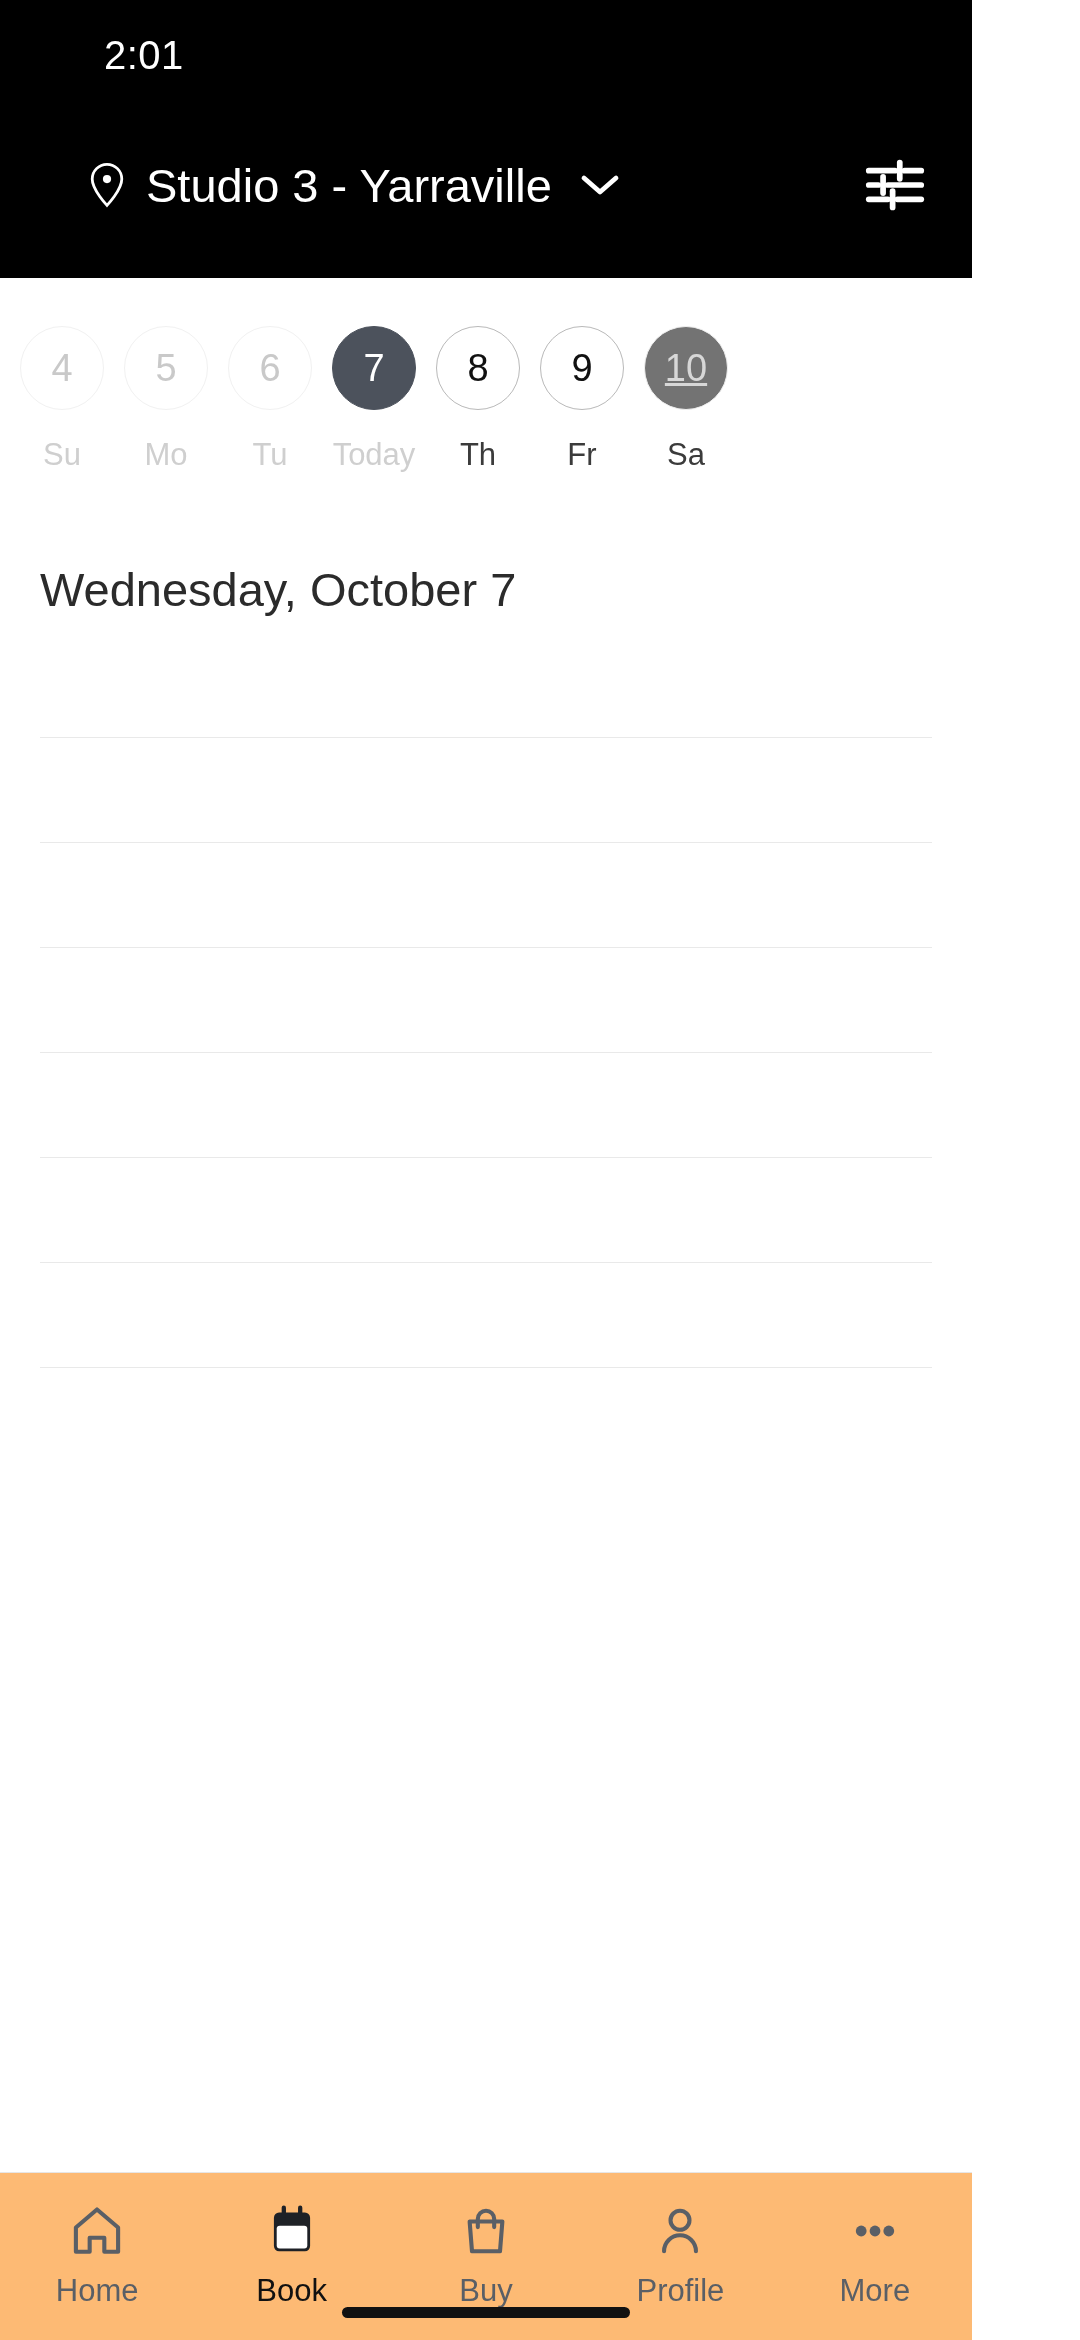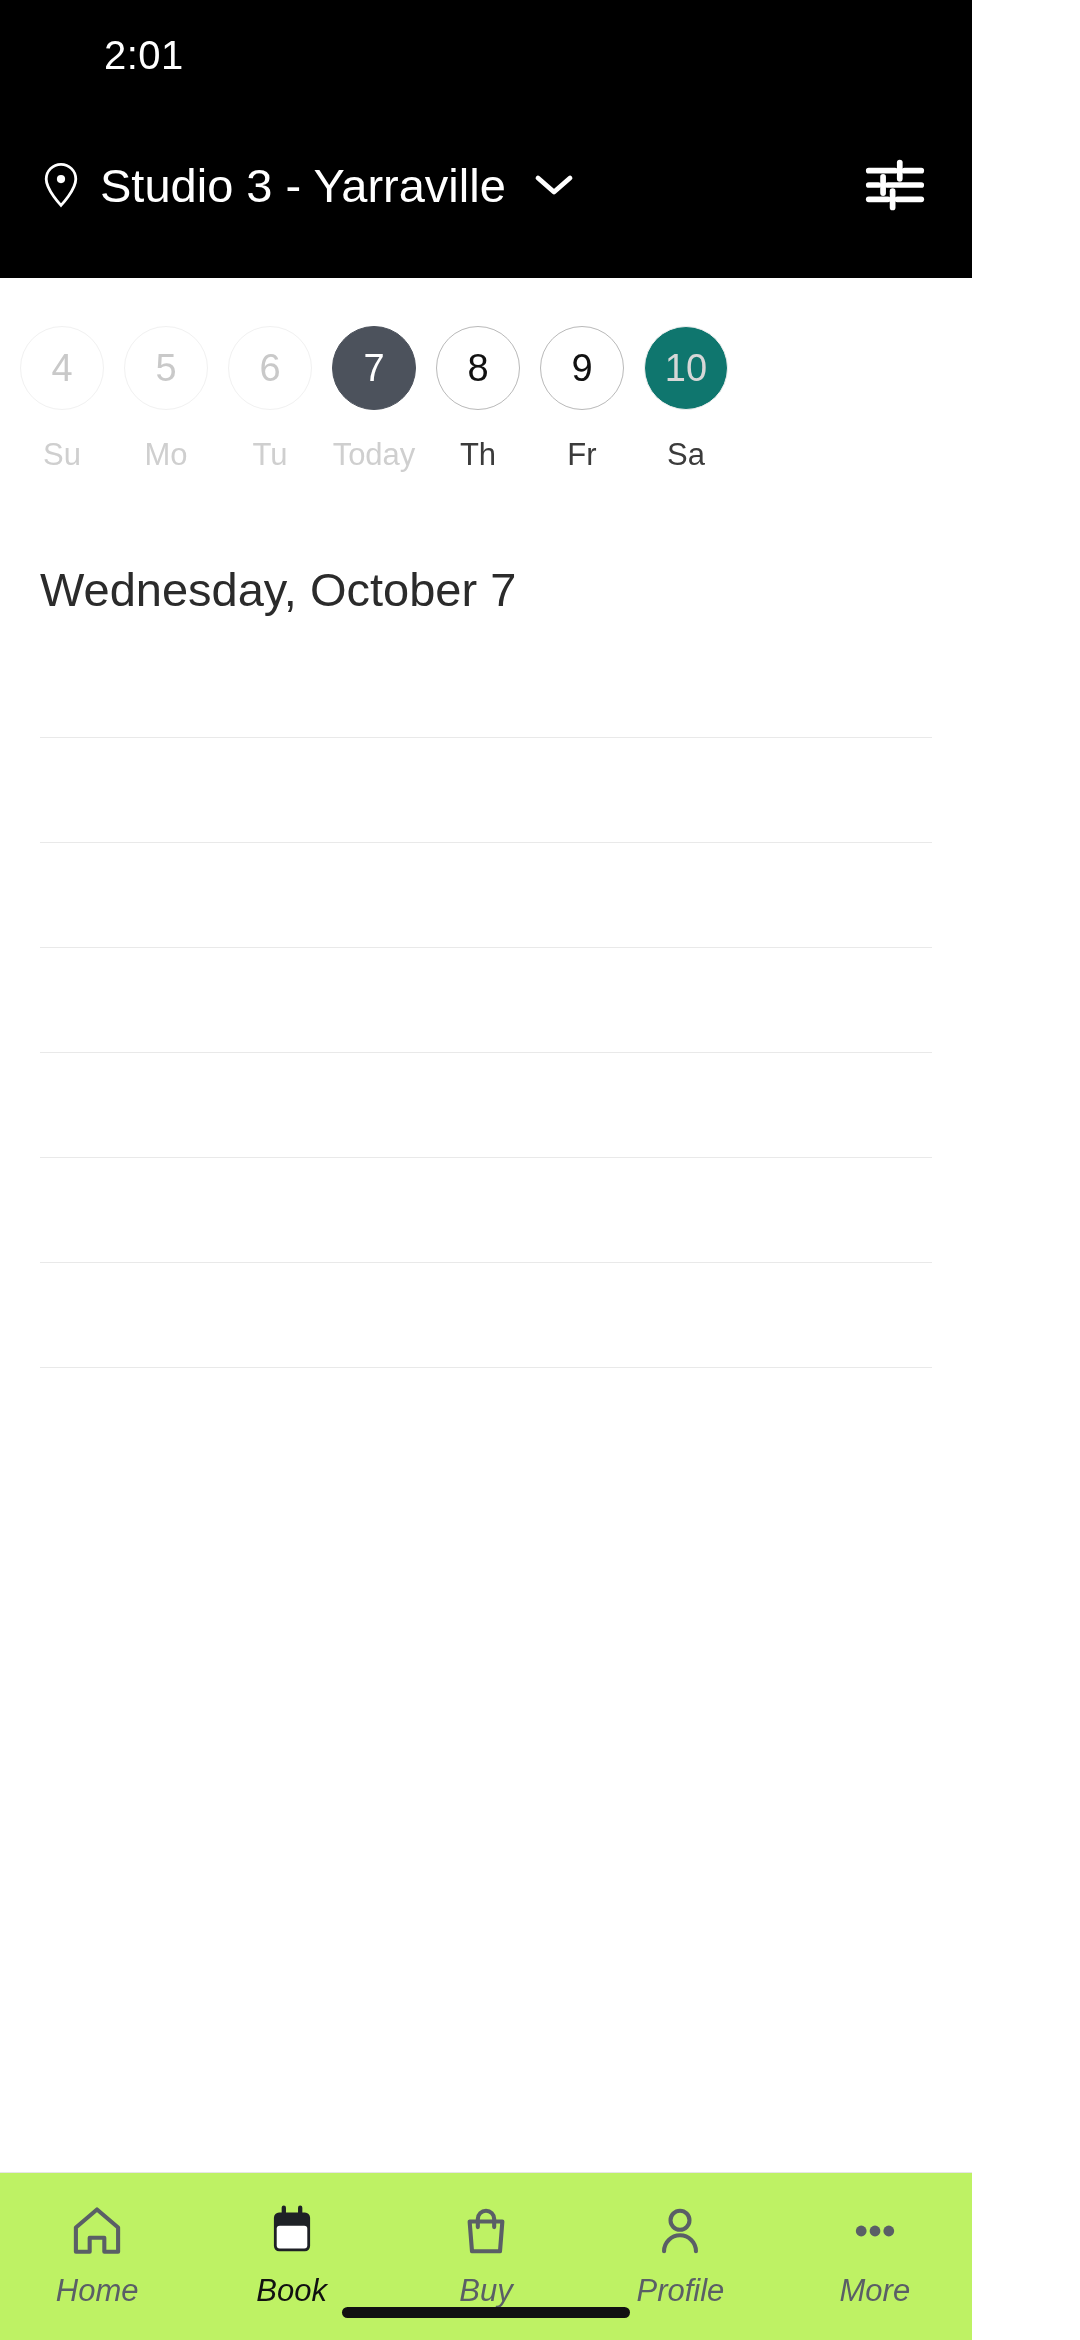--- a/index.html
+++ b/index.html
@@ -9,41 +9,41 @@
     font-family:"Liberation Sans", sans-serif;
     overflow:hidden;
   }
   #screen { position:relative; width:972px; height:2340px; background:#fff; display:flex; flex-direction:column; }
 
   
   .topbar { background:#000; width:100%; height:278px; flex:0 0 278px; position:relative; }
   .statusbar { height:110px; display:flex; align-items:center; padding-left:104px; }
   .status-time { color:#fff; font-size:40px; letter-spacing:.5px; }
 
-  .appbar { height:150px; display:flex; align-items:center; padding:0 42px 0 38px; }
+  .appbar { height:150px; display:flex; align-items:center; padding:0 42px 0 38px;margin-left:46px; }
   .loc-group { display:flex; align-items:center; gap:0; flex:1; }
   .pin-icon { width:46px; height:46px; flex:0 0 46px; display:flex; align-items:center; justify-content:center; }
   .studio-name { color:#fff; font-size:47px; margin-left:16px; white-space:nowrap; }
   .chev { width:52px; height:52px; margin-left:22px; display:flex; align-items:center; justify-content:center; }
   .tune-btn { width:70px; height:70px; display:flex; align-items:center; justify-content:center; }
 
   
   .datestrip { flex:0 0 228px; width:100%; display:flex; align-items:flex-start; padding-top:48px; overflow:hidden; }
   .daycell { flex:0 0 104px; width:104px; margin:0 0px; display:flex; flex-direction:column; align-items:center; }
   .daycell + .daycell { margin-left:0; }
   .daystrip-inner { display:flex; width:100%; padding-left:10px; }
   .dcirc {
     width:84px; height:84px; border-radius:50%;
     display:flex; align-items:center; justify-content:center;
     font-size:38px; background:#fff; border:1.5px solid #ededed; color:#c8c8c8;
   }
   .dcirc.past   { border-color:#f1f1f1; color:#c9c9c9; background:#fff; }
   .dcirc.today  { background:#4c525c; border-color:#4c525c; color:#ffffff; }
   .dcirc.future { border-color:#b9b9b9; color:#111111; background:#fff; }
-  .dcirc.faded  { border-color:#f0f0f0; color:#d7d7d7; background:#0f766e; }
+  .dcirc.faded  { border-color:#f0f0f0; color:#d7d7d7; background:#737373;text-decoration:underline; }
   .dlabel { margin-top:27px; font-size:31px; color:#c9c9c9; }
   .dlabel.strong { color:#3b3b3b; }
   .dlabel.muted  { color:#cfcfcf; }
 
   
   .dayheading { padding:56px 0 0 40px; font-size:47px; color:#2b2b2b; flex:0 0 auto; }
 
   
   .classlist { margin-top:38px; padding:0 40px 0 40px; flex:1 1 auto; overflow:hidden; }
   .crow { display:flex; align-items:flex-start; padding:42px 0 40px 0; border-bottom:1.5px solid #e9e9e9; }
@@ -54,21 +54,21 @@
   .cinfo { flex:1 1 auto; min-width:0; padding-left:42px; }
   .cinfo .title {
     font-size:41px; color:#2b2b2b; white-space:nowrap; overflow:hidden;
     text-overflow:ellipsis; line-height:1.05;
   }
   .cinfo .coach { font-size:33px; color:#8d8d8d; margin-top:18px; }
 
   
   .bottomnav {
     flex:0 0 168px; width:100%; border-top:1.5px solid #e6e6e6;
-    display:flex; align-items:flex-start; padding-top:24px; background:#bef264;font-style:italic;
+    display:flex; align-items:flex-start; padding-top:24px; background:#fdba74;
   }
   .navitem { flex:1 1 20%; display:flex; flex-direction:column; align-items:center; }
   .navicon { height:62px; display:flex; align-items:flex-end; justify-content:center; }
   .navlabel { margin-top:14px; font-size:31px; color:#5a5f66; }
   .navitem.active .navlabel { color:#111; }
 
   .homeindicator {
     position:absolute; left:50%; transform:translateX(-50%);
     bottom:22px; width:288px; height:11px; border-radius:6px; background:#111;
   }

